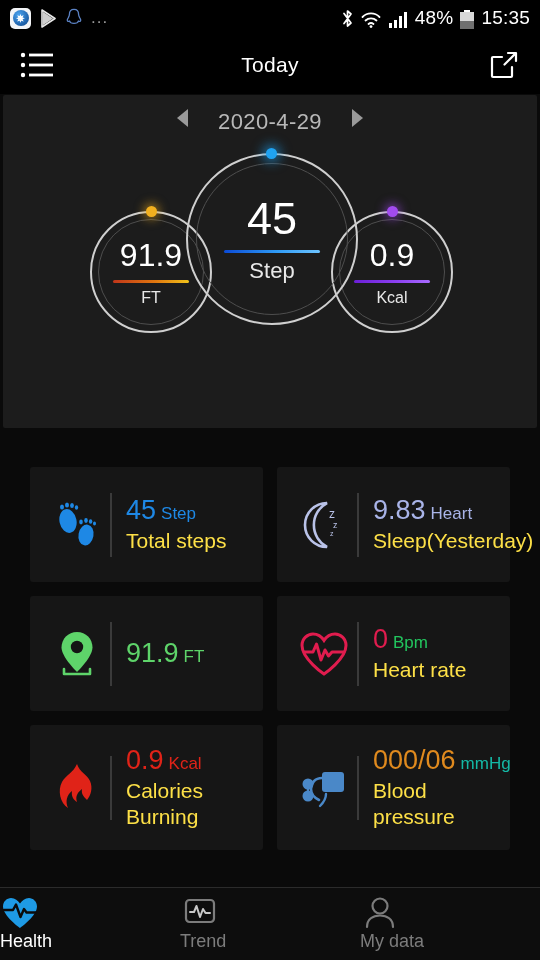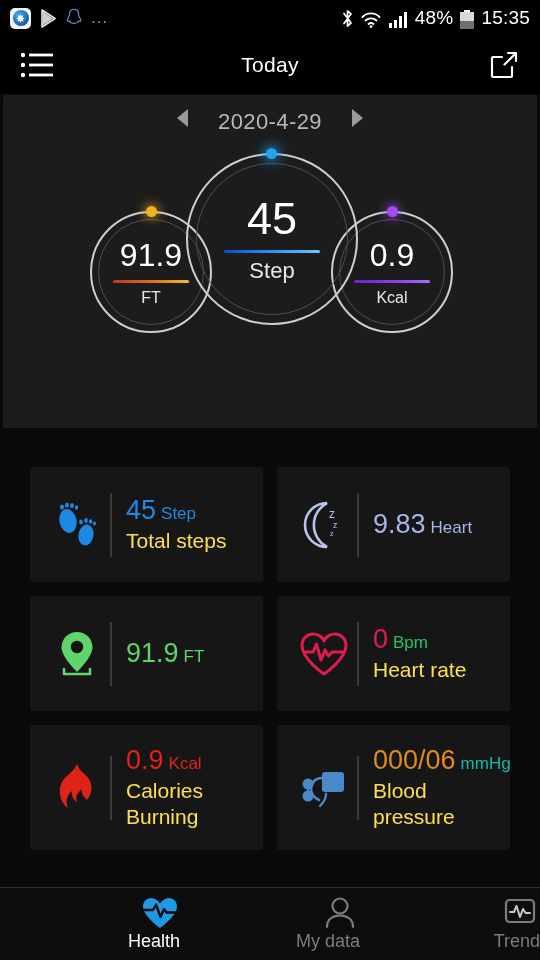--- a/index.html
+++ b/index.html
@@ -125,21 +125,21 @@
   .card-unit { font-size:17px; line-height:1.15; }
   .card-label { color:#fde047; font-size:21px; line-height:1.22; margin-top:2px; }
 
   
   .nav-sep { position:absolute; left:0; bottom:72px; width:540px; height:1px; background:#2b2b2b; }
   .bottomnav {
     position:absolute; left:0; bottom:0; width:540px; height:72px;
     background:#0d0d0d; display:flex;
   }
   .nav-item {
-    flex:1; display:flex; flex-direction:column; align-items:flex-end; justify-content:center; gap:1px;
+    flex:1; display:flex; flex-direction:column; align-items:flex-start; justify-content:center; gap:1px;
   }
   .nav-label { font-size:18px; color:#7c7c7c; }
   .nav-item.active .nav-label { color:#fff; }
 </style>
 </head>
 <body>
 
 <div id="app">
 
   <div class="statusbar">
@@ -284,20 +284,21 @@
           <text x="34" y="29" fill="#b9c2e8" font-size="9" font-family="Liberation Sans, sans-serif">z</text>
           <text x="31" y="37" fill="#b9c2e8" font-size="7" font-family="Liberation Sans, sans-serif">z</text>
         </svg>
       </div>
       <div class="vline"></div>
       <div class="card-text">
         <div class="card-val-row">
           <span class="card-val" style="color:#a9b4e8">9.83</span>
           <span class="card-unit" style="color:#a9b4e8">Heart</span>
         </div>
+        <div class="card-label">Sleep(Yesterday)</div>
       </div>
     </div>
 
     <div class="card">
       <div class="card-icon">
         <svg width="46" height="52" viewBox="0 0 46 52">
           <path d="M23 4 C14 4 7.5 11 7.5 19.5 C7.5 29 23 44 23 44 C23 44 38.5 29 38.5 19.5 C38.5 11 32 4 23 4 Z" fill="#5ed46a"></path>
           <circle cx="23" cy="19" r="6.2" fill="#141414"></circle>
           <path d="M10 41 V46 H36 V41" fill="none" stroke="#5ed46a" stroke-width="2.6" stroke-linecap="round" stroke-linejoin="round"></path>
         </svg>
@@ -373,29 +374,29 @@
     <div class="nav-item active">
       <svg width="40" height="34" viewBox="0 0 40 34">
         <path d="M20 32 C20 32 3 20 3 10.5 C3 5.5 7 2 11 2 C15 2 18 4.5 20 7.5 C22 4.5 25 2 29 2 C33 2 37 5.5 37 10.5 C37 20 20 32 20 32 Z" fill="#1e9ae5"></path>
         <path d="M4 14 H13 L16 8.5 L20.5 21 L24 13 L26.5 16.5 H36" fill="none" stroke="#0b0b0b" stroke-width="2.4" stroke-linecap="round" stroke-linejoin="round"></path>
       </svg>
       <span class="nav-label">Health</span>
     </div>
 
     <div class="nav-item">
       <svg width="40" height="34" viewBox="0 0 40 34">
+        <rect x="6" y="4" width="28" height="22" rx="3.5" fill="none" stroke="#7c7c7c" stroke-width="2.2"></rect>
+        <path d="M10 16 H14 L16.5 10 L20 21 L23 13 L25.5 17 H30" fill="none" stroke="#c8c8c8" stroke-width="2" stroke-linecap="round" stroke-linejoin="round"></path>
+      </svg>
+      <span class="nav-label">Trend</span>
+    </div>
+
+    <div class="nav-item">
+      <svg width="40" height="34" viewBox="0 0 40 34">
         <circle cx="20" cy="10" r="7.5" fill="none" stroke="#7c7c7c" stroke-width="2.2"></circle>
         <path d="M7 31 C7 23 13 19.5 20 19.5 C27 19.5 33 23 33 31" fill="none" stroke="#7c7c7c" stroke-width="2.2" stroke-linecap="round"></path>
       </svg>
       <span class="nav-label">My data</span>
     </div>
 
-    <div class="nav-item">
-      <svg width="40" height="34" viewBox="0 0 40 34">
-        <rect x="6" y="4" width="28" height="22" rx="3.5" fill="none" stroke="#7c7c7c" stroke-width="2.2"></rect>
-        <path d="M10 16 H14 L16.5 10 L20 21 L23 13 L25.5 17 H30" fill="none" stroke="#c8c8c8" stroke-width="2" stroke-linecap="round" stroke-linejoin="round"></path>
-      </svg>
-      <span class="nav-label">Trend</span>
-    </div>
-
   </div>
 
 </div>
 
 </body></html>

